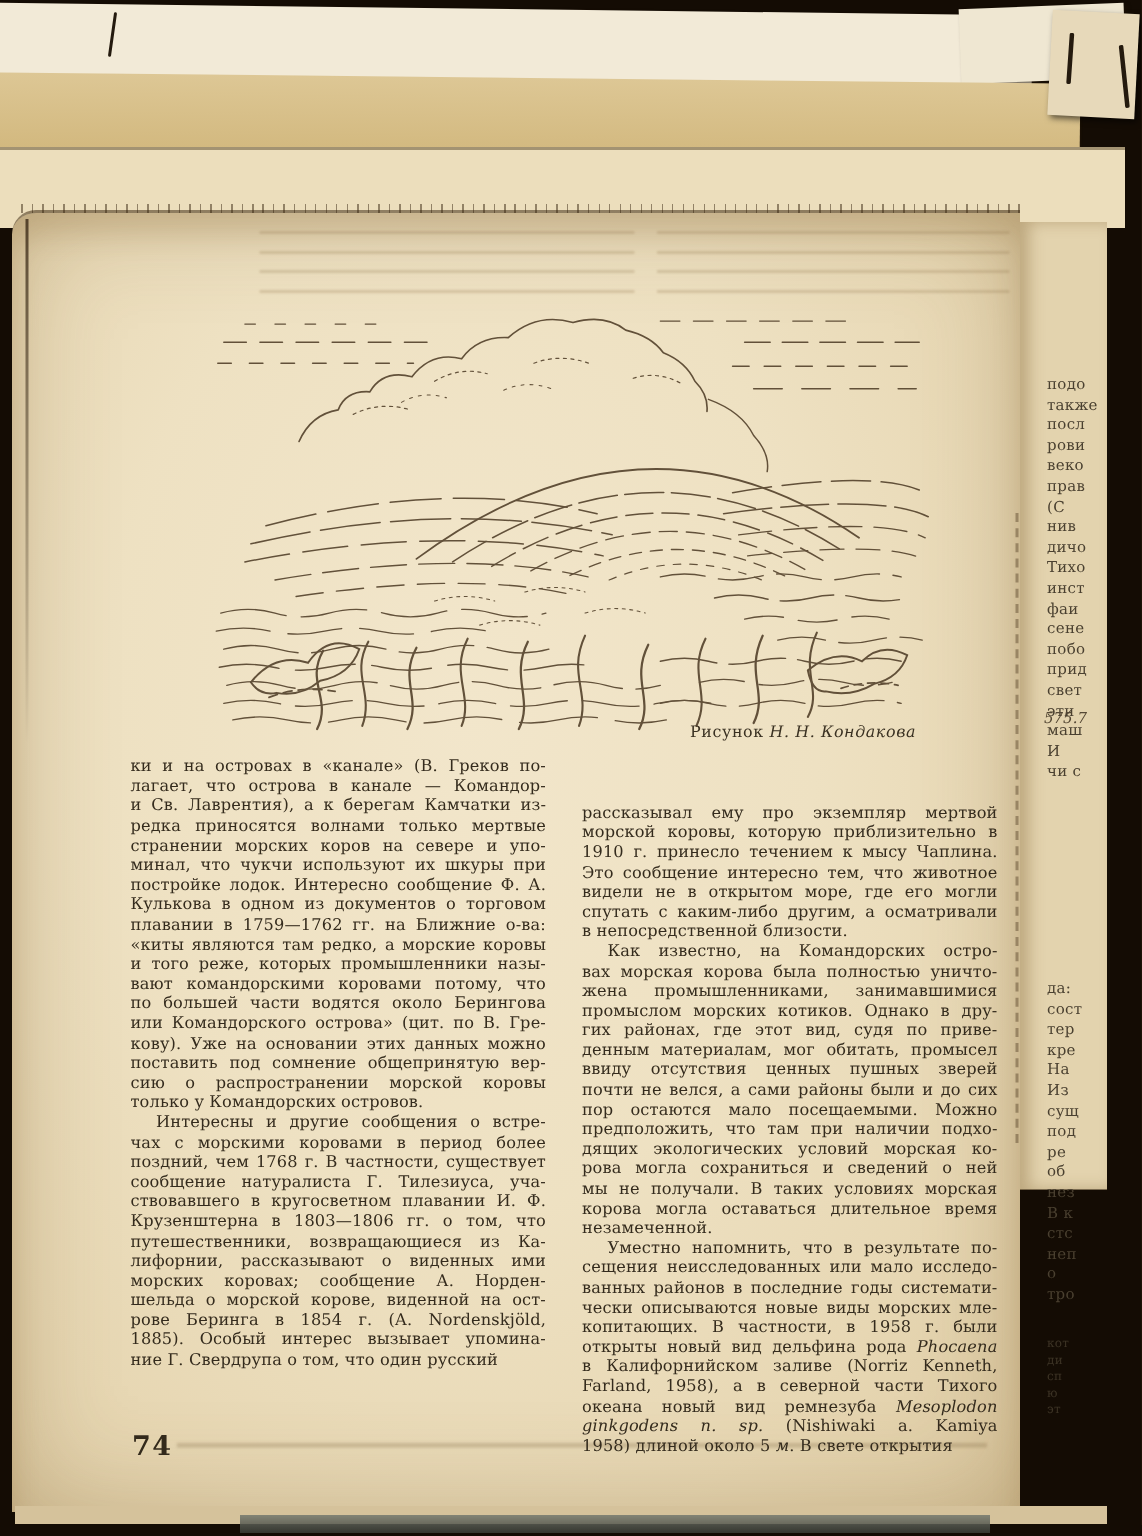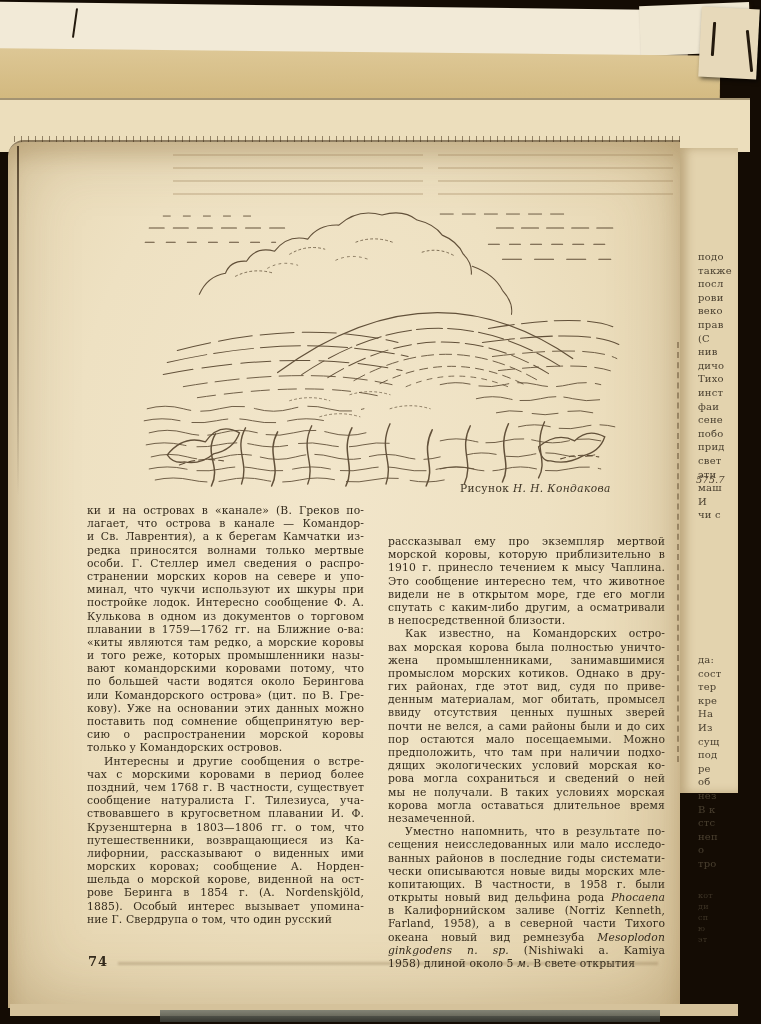--- a/index.html
+++ b/index.html
@@ -60,21 +60,21 @@
   .caption .it{font-style:italic;}
   
   .col{position:absolute;top:362px;width:277px;color:#342b1d;font-size:10.8px;}
   .col.left{left:79px;}
   .col.right{left:380px;margin-top:31px;}
   .tl{height:13.2px;line-height:13.2px;text-align:justify;text-align-last:justify;
     white-space:nowrap;overflow:visible;letter-spacing:.1px;}
   .tl.end{text-align-last:left;}
   .tl.ind{padding-left:17px;}
   .tl .it{font-style:italic;}
-  .page-num{position:absolute;left:80px;top:812px;font-size:13px;font-weight:bold;
+  .page-num{position:absolute;left:80px;top:812px;font-size:18px;font-weight:bold;
     color:#332a1c;letter-spacing:1px;}
   
   .bottom-sliver{left:10px;top:1004px;width:728px;height:12px;background:#d5c29b;}
   .bottom-gray{left:160px;top:1010px;width:500px;height:12px;
     background:linear-gradient(#75796f,#3c3f38);opacity:.85;filter:blur(.4px);}
 </style>
 </head>
 <body>
 
 <div class="abs sheet-white"></div>
@@ -213,21 +213,20 @@
 
   <div class="caption">
     <span>Рисунок </span><span class="it">Н. Н. Кондакова</span>
   </div>
 
   <div class="col left">
       <div class="tl"><span>ки и на островах в «канале» (В. Греков по-</span></div>
       <div class="tl"><span>лагает, что острова в канале — Командор-</span></div>
       <div class="tl"><span>и Св. Лаврентия), а к берегам Камчатки из-</span></div>
       <div class="tl"><span>редка приносятся волнами только мертвые</span></div>
-      <div class="tl"><span>особи. Г. Стеллер имел сведения о распро-</span></div>
       <div class="tl"><span>странении морских коров на севере и упо-</span></div>
       <div class="tl"><span>минал, что чукчи используют их шкуры при</span></div>
       <div class="tl"><span>постройке лодок. Интересно сообщение Ф. А.</span></div>
       <div class="tl"><span>Кулькова в одном из документов о торговом</span></div>
       <div class="tl"><span>плавании в 1759—1762 гг. на Ближние о-ва:</span></div>
       <div class="tl"><span>«киты являются там редко, а морские коровы</span></div>
       <div class="tl"><span>и того реже, которых промышленники назы-</span></div>
       <div class="tl"><span>вают командорскими коровами потому, что</span></div>
       <div class="tl"><span>по большей части водятся около Берингова</span></div>
       <div class="tl"><span>или Командорского острова» (цит. по В. Гре-</span></div>

